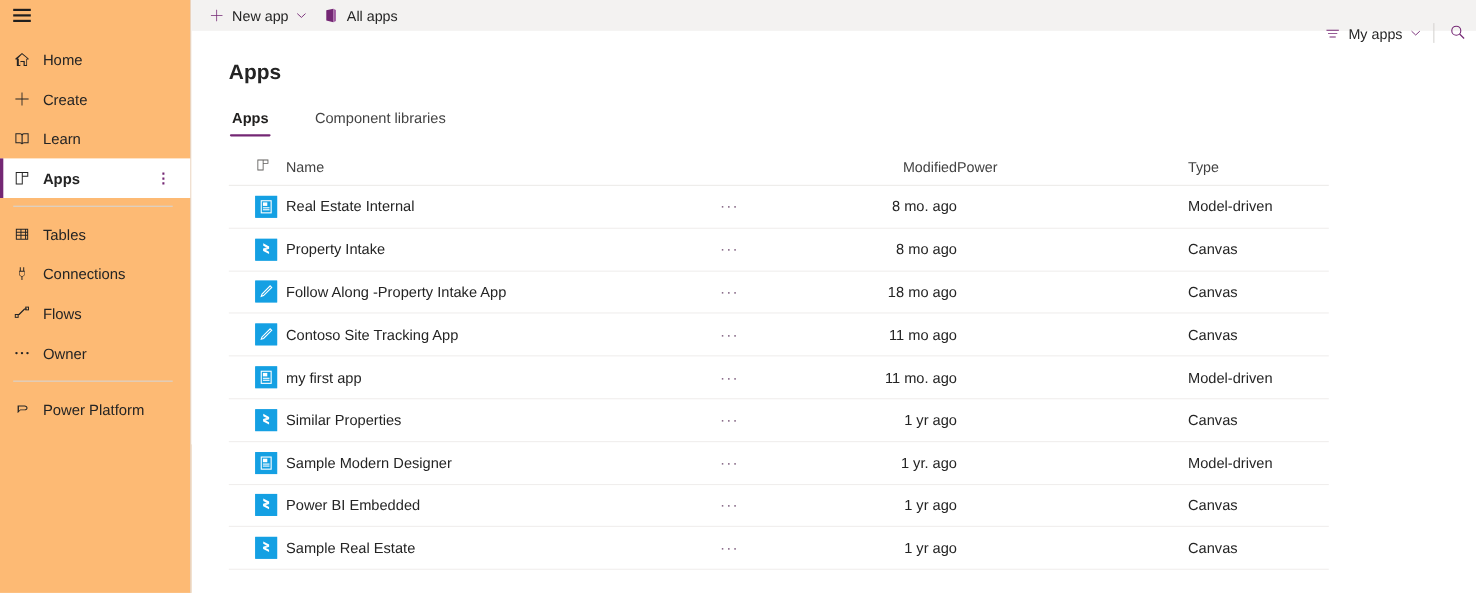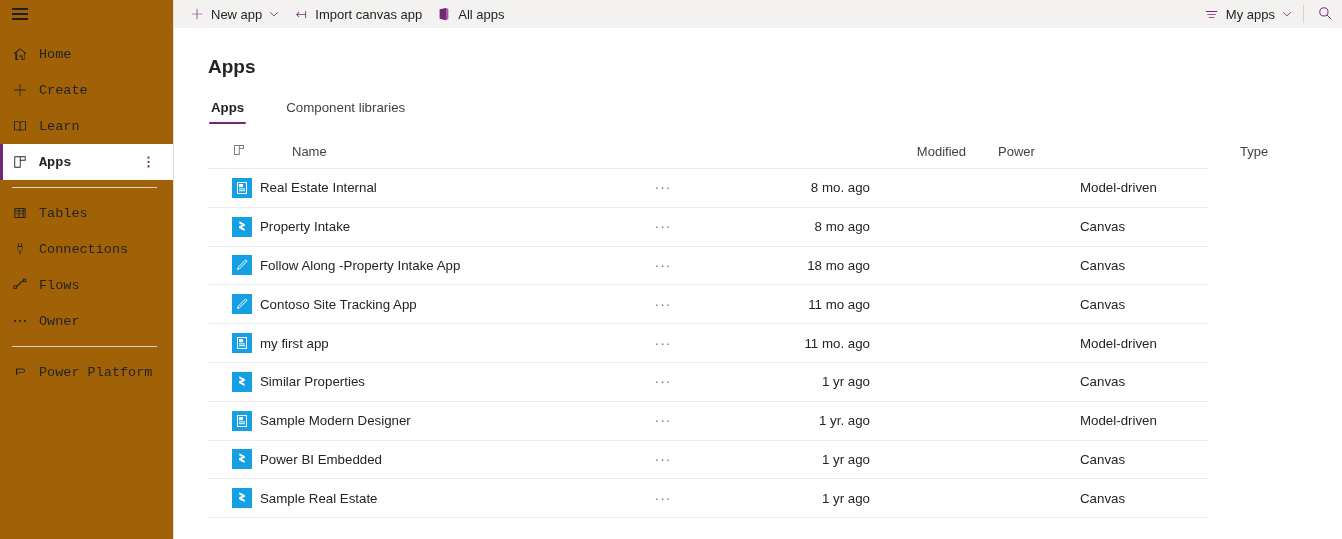--- a/index.html
+++ b/index.html
@@ -8,25 +8,24 @@
     overflow: hidden;
     background: #ffffff;
     font-family: "Liberation Sans", sans-serif;
     color: #323130;
   }
   #app { position: relative; width: 1342px; height: 539px; display: flex; }
 
   
   #sidebar {
     width: 174px; height: 539px;
-    background: #a16207;
+    background: #fdba74;
     border-right: 1px solid #e1dfdd;
     flex: 0 0 174px;
     position: relative;
-    font-family: Liberation Mono, monospace;
   }
   .hamburger-wrap {
     height: 28px; display: flex; align-items: center; padding-left: 12px;
   }
   .hamburger { width: 16px; height: 12px; position: relative; cursor: pointer; }
   .hamburger i {
     display: block; position: absolute; left: 0; width: 16px; height: 1.5px;
     background: #201f1e;
   }
   .hamburger i:nth-child(1){ top: 0; }
@@ -80,21 +79,21 @@
     display: flex; align-items: center; height: 28px;
     padding: 0 7px; cursor: pointer; color: #242424;
     white-space: nowrap;
   }
   .cmd-btn .cmd-ico {
     display: flex; align-items: center; justify-content: center;
     width: 16px; height: 16px; margin-right: 6px; color: #742774;
   }
   .cmd-btn .chev { margin-left: 7px; color: #742774; display:flex; align-items:center;}
   .cmd-right {
-    position: absolute; right: 0; top: 0; height: 28px;
+    position: absolute; right: 0; top: 16px; height: 28px;
     display: flex; align-items: center;
   }
   .cmd-sep { width: 1px; height: 18px; background: #d6d4d2; margin: 0 4px; }
   .search-btn {
     width: 34px; height: 28px; display: flex;
     align-items: center; justify-content: center; cursor: pointer;
     color: #742774;
   }
 
   
@@ -118,21 +117,20 @@
     content: ""; position: absolute; left: 0; right: 0; bottom: 0;
     height: 2px; background: #742774; border-radius: 1px;
   }
 
   
   #table { margin-top: 11px; width: 1000px; }
   .thead {
     display: flex; align-items: center;
     height: 34px; font-size: 13px; color: #424242;
     border-bottom: 1px solid #edebe9;
-    gap: 32px;
   }
   .col-icon  { width: 52px; flex: 0 0 52px; display: flex; align-items: center; padding-left: 24px;}
   .col-name  { width: 382px; flex: 0 0 382px; }
   .col-dots  { width: 42px; flex: 0 0 42px; text-align: center; }
   .col-mod   { width: 186px; flex: 0 0 186px; text-align: right; }
   .col-owner { width: 210px; flex: 0 0 210px; }
   .col-type  { width: 160px; flex: 0 0 160px; }
 
   .trow {
     display: flex; align-items: center;
@@ -269,28 +267,20 @@
             </svg>
         </span>
         <span>New app</span>
         <span class="chev">
           <svg width="10" height="10" viewBox="0 0 12 12">
               <path d="M1.5 4 6 8.2 10.5 4" fill="none" stroke="currentColor" stroke-width="1"></path>
             </svg>
         </span>
       </div>
 
-      <div class="cmd-btn">
-        <span class="cmd-ico">
-          <svg width="15" height="15" viewBox="0 0 16 16">
-              <path d="M2.2 8l3-3 .6.6-2 2H12V4.4h.9v7.2H12V8.4H3.8l2 2-.6.6-3-3z" fill="currentColor"></path>
-            </svg>
-        </span>
-        <span>Import canvas app</span>
-      </div>
 
       <div class="cmd-btn">
         <span class="cmd-ico">
           <svg width="14" height="14" viewBox="0 0 16 16">
               <path d="M3 2.6 10.3 1v14L3 13.4V2.6z" fill="#742774"></path>
               <path d="M10.3 1 13 2.3v11.4l-2.7 1.3V1z" fill="#a05ca0"></path>
             </svg>
         </span>
         <span>All apps</span>
       </div>

